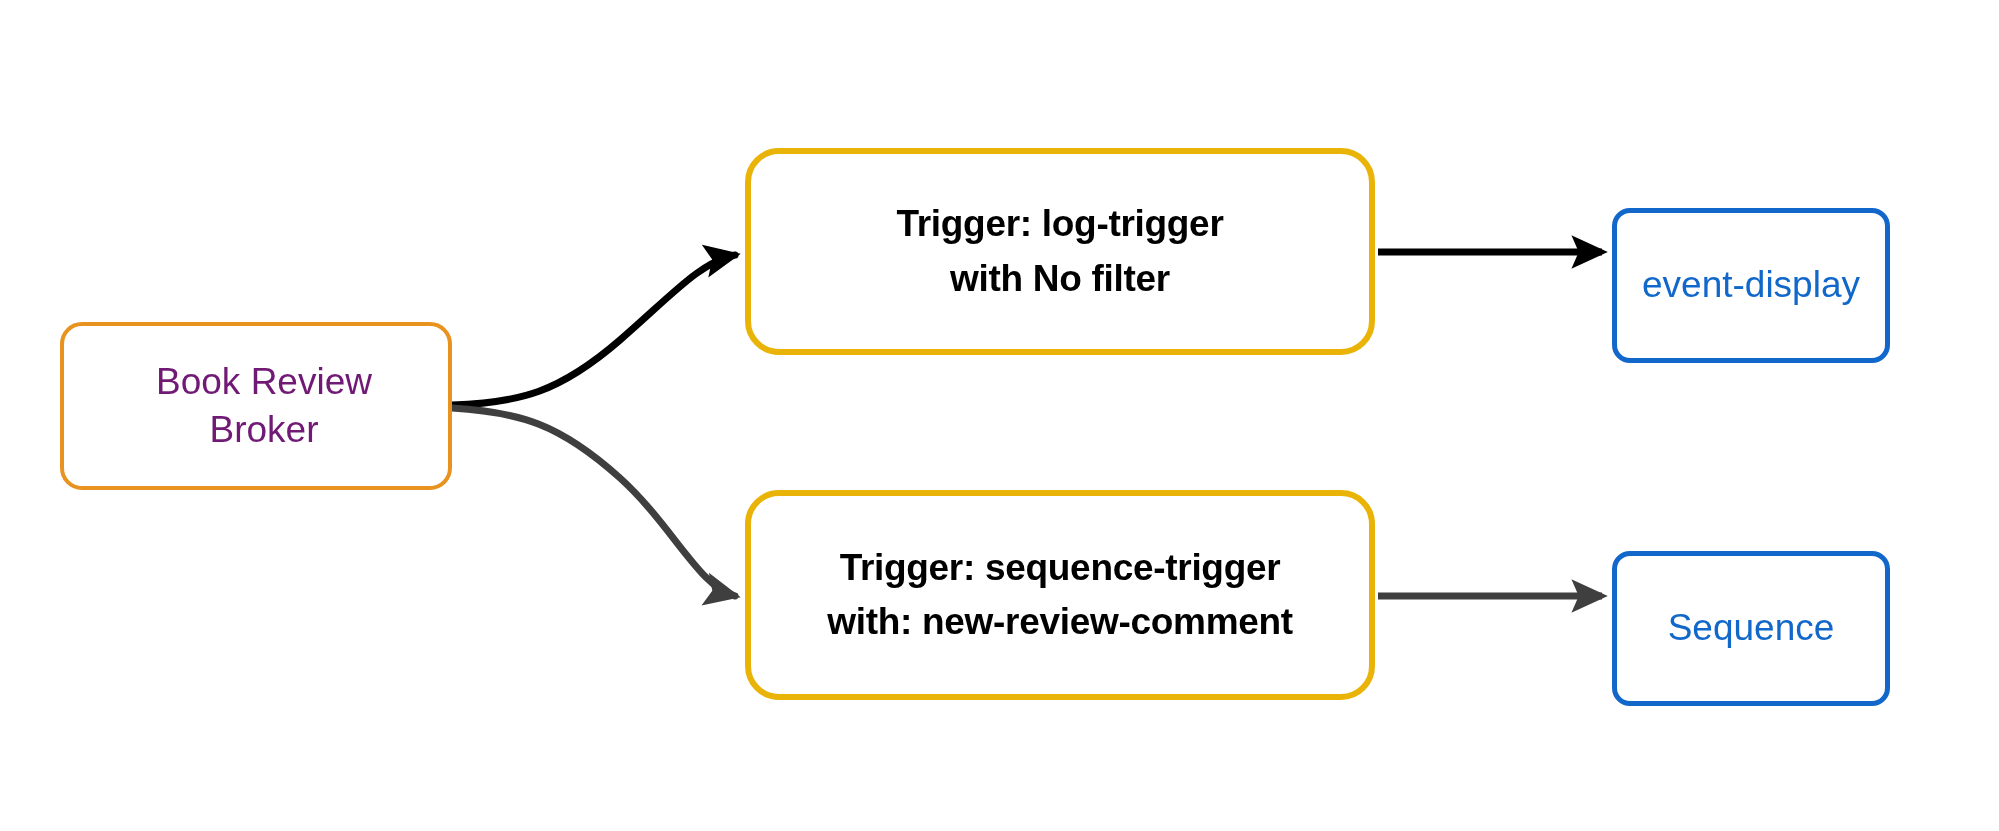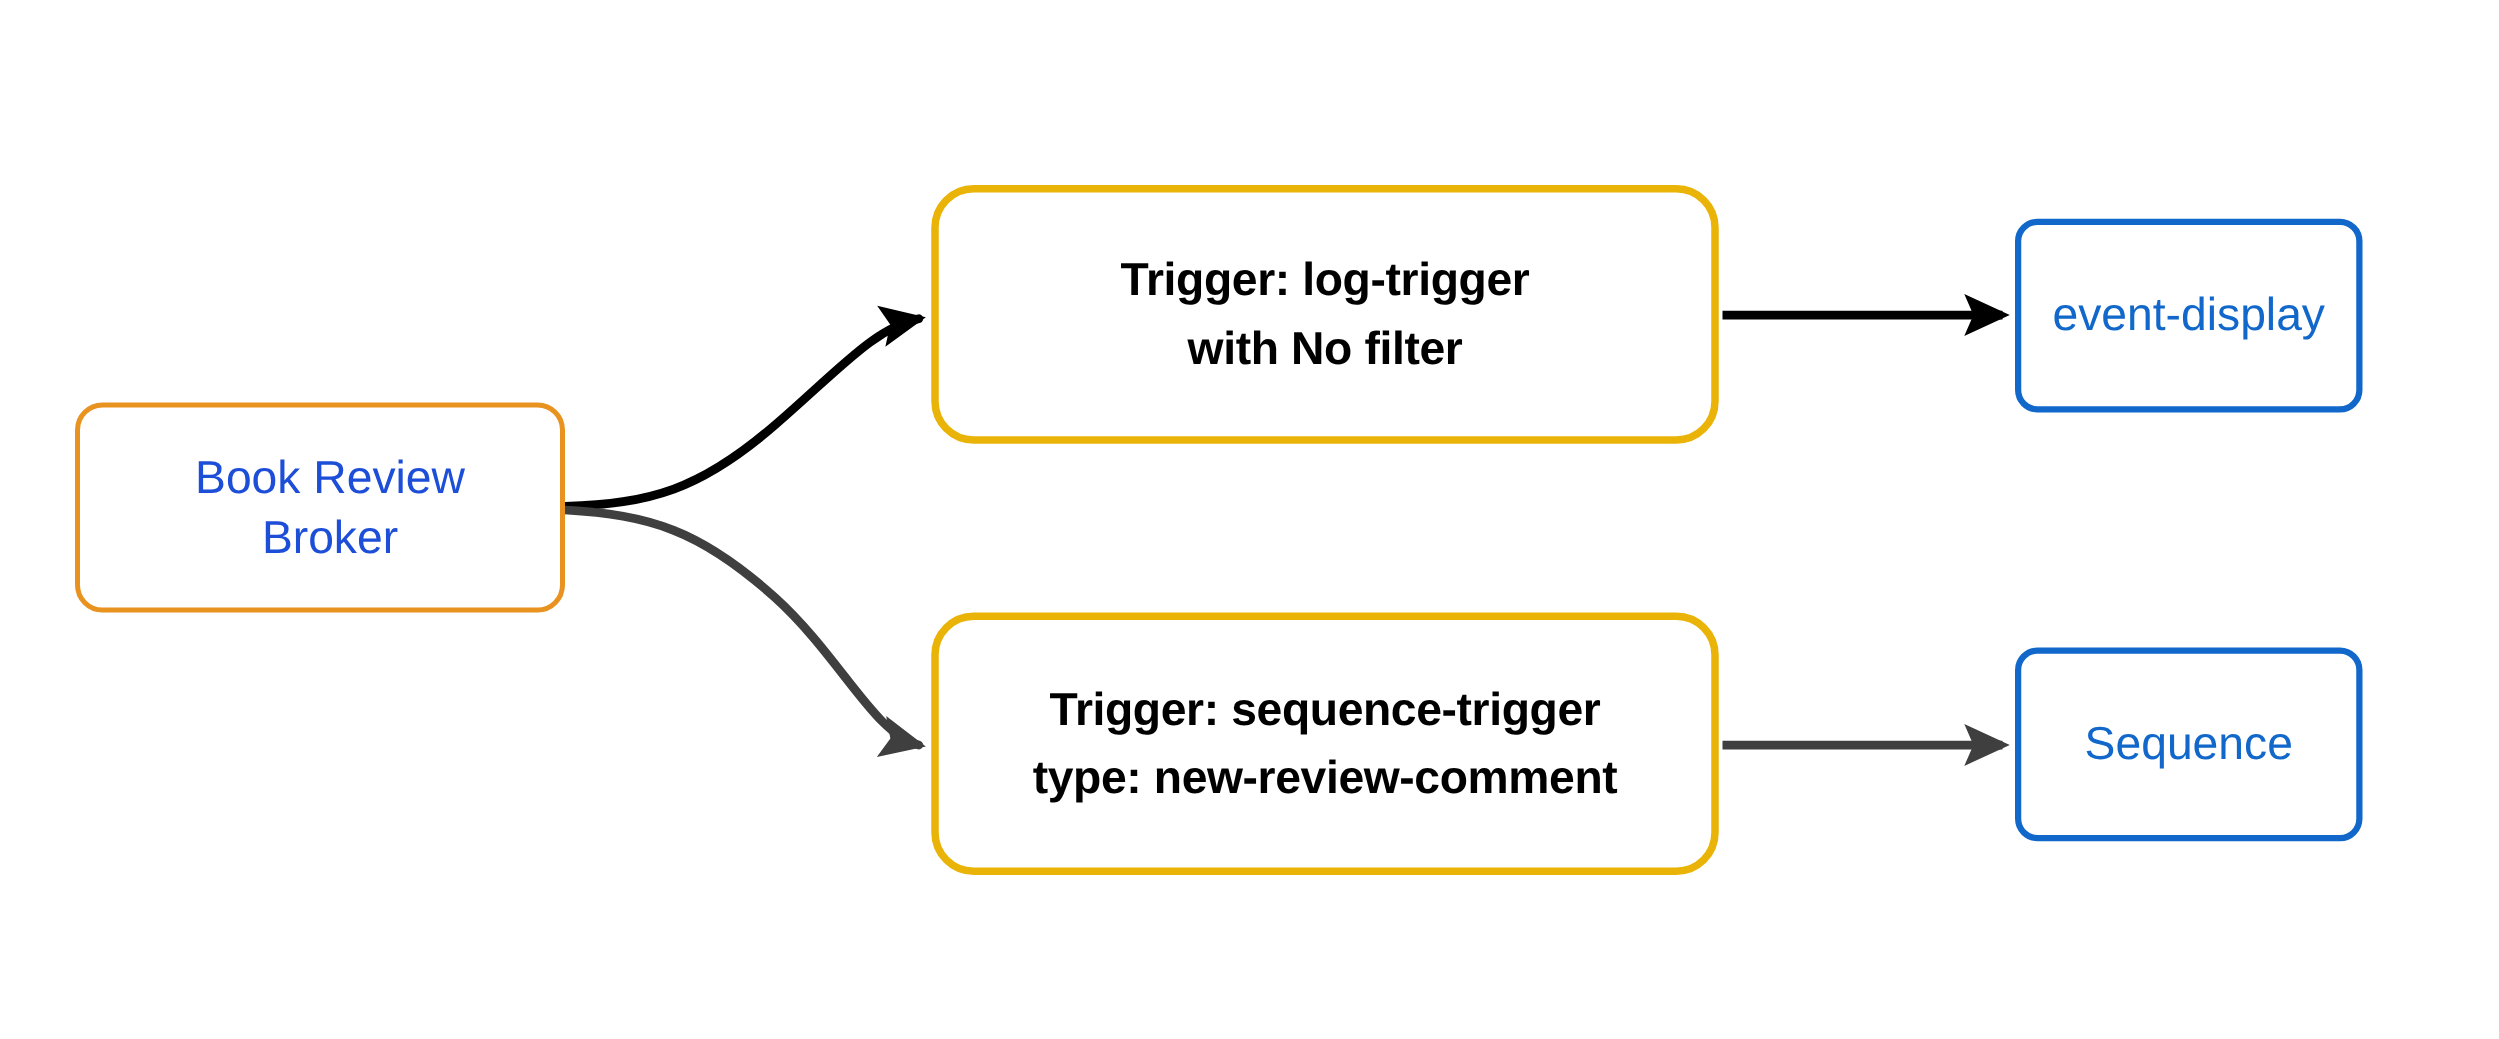--- a/index.html
+++ b/index.html
@@ -39,21 +39,21 @@
   }
 
   
   .node-broker {
     left: 60px;
     top: 322px;
     width: 392px;
     height: 168px;
     border: 4px solid #E8921F;
     border-radius: 22px;
-    color: #1d4ed8;
+    color: #701a75;
     font-size: 37px;
     padding-left: 16px;
   }
   .node-broker .line { display: block; }
 
   
   .node-trigger {
     left: 745px;
     width: 630px;
     border: 6px solid #eab308;
@@ -82,20 +82,21 @@
 
   
   .node-sink {
     left: 1612px;
     width: 278px;
     height: 155px;
     border: 5px solid #1168CA;
     border-radius: 18px;
     color: #1168CA;
     font-size: 37px;
+    margin-top: 33px;
   }
   .node-sink.top { top: 175px; }
   .node-sink.bottom { top: 518px; }
 </style>
 </head>
 <body>
 
 <div id="canvas">
 
   <svg id="edges" viewBox="0 0 1999 831">
@@ -122,21 +123,21 @@
     <span class="line">Broker</span>
   </div>
 
   <div class="node node-trigger top">
     <span class="trigger-title">Trigger: log-trigger</span>
     <span class="trigger-sub">with No filter</span>
   </div>
 
   <div class="node node-trigger bottom">
     <span class="trigger-title">Trigger: sequence-trigger</span>
-    <span class="trigger-sub">type: new-review-comment</span>
+    <span class="trigger-sub">with: new-review-comment</span>
   </div>
 
   <div class="node node-sink top">
     <span>event-display</span>
   </div>
 
   <div class="node node-sink bottom">
     <span>Sequence</span>
   </div>
 

